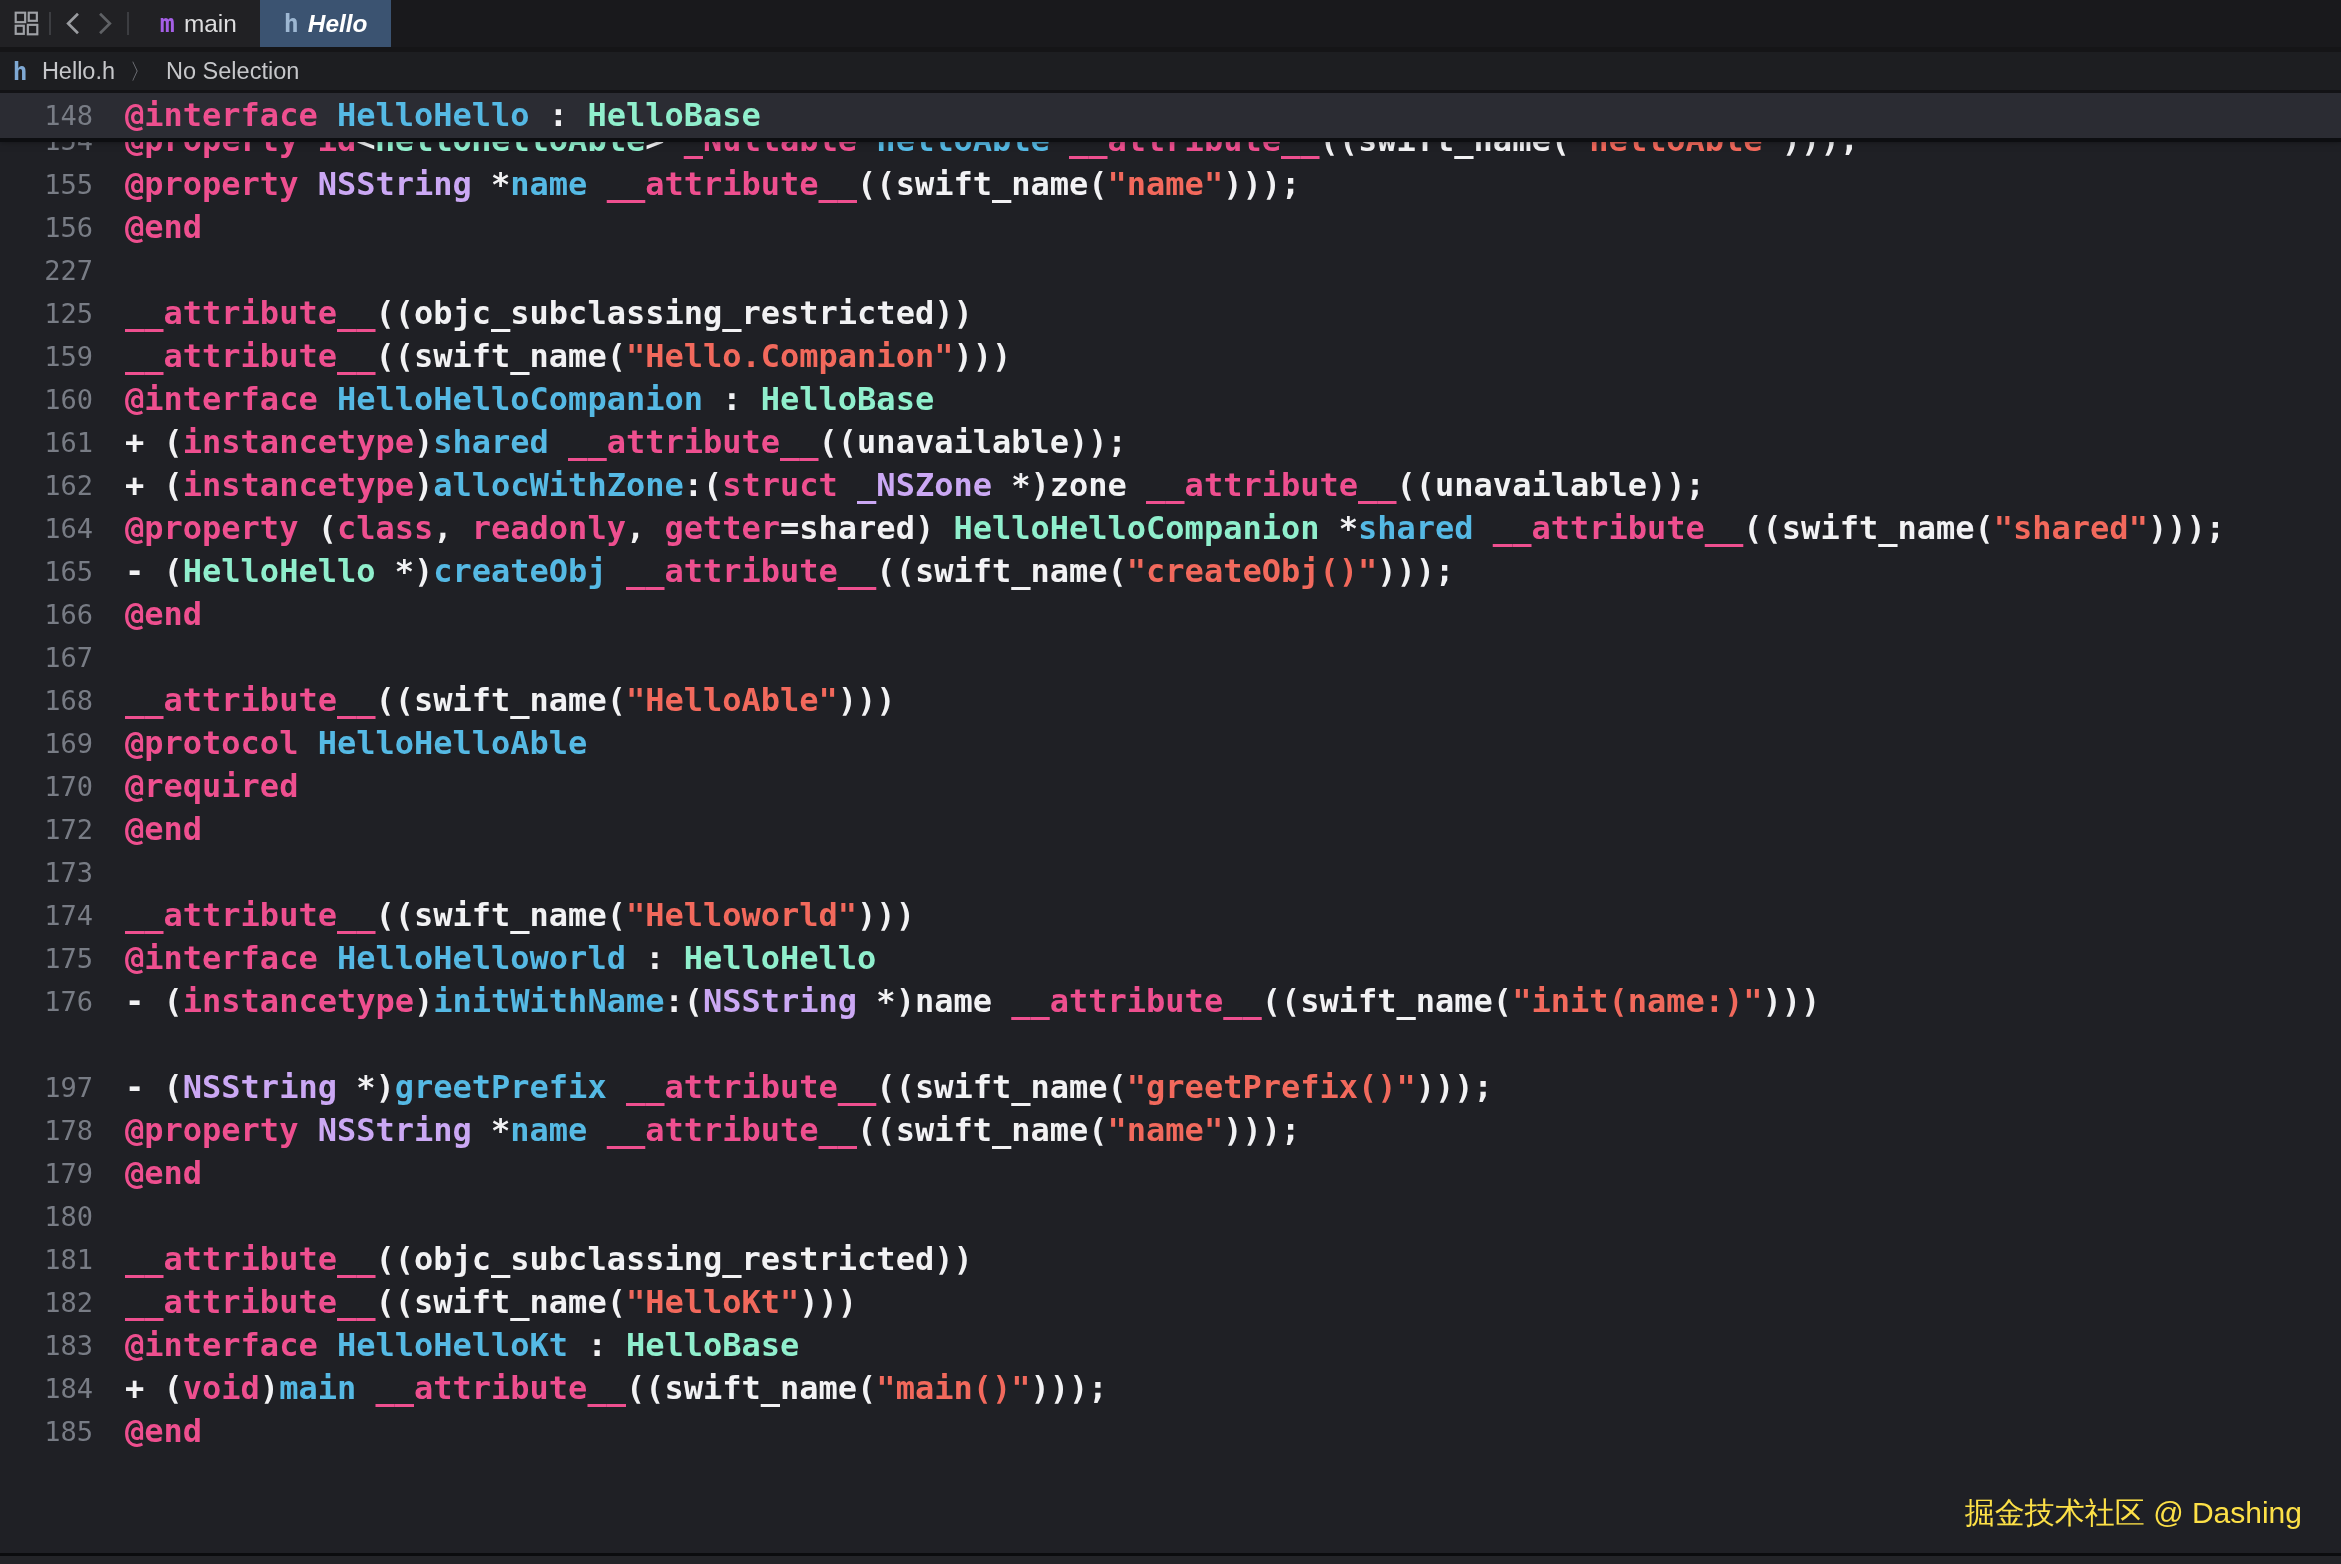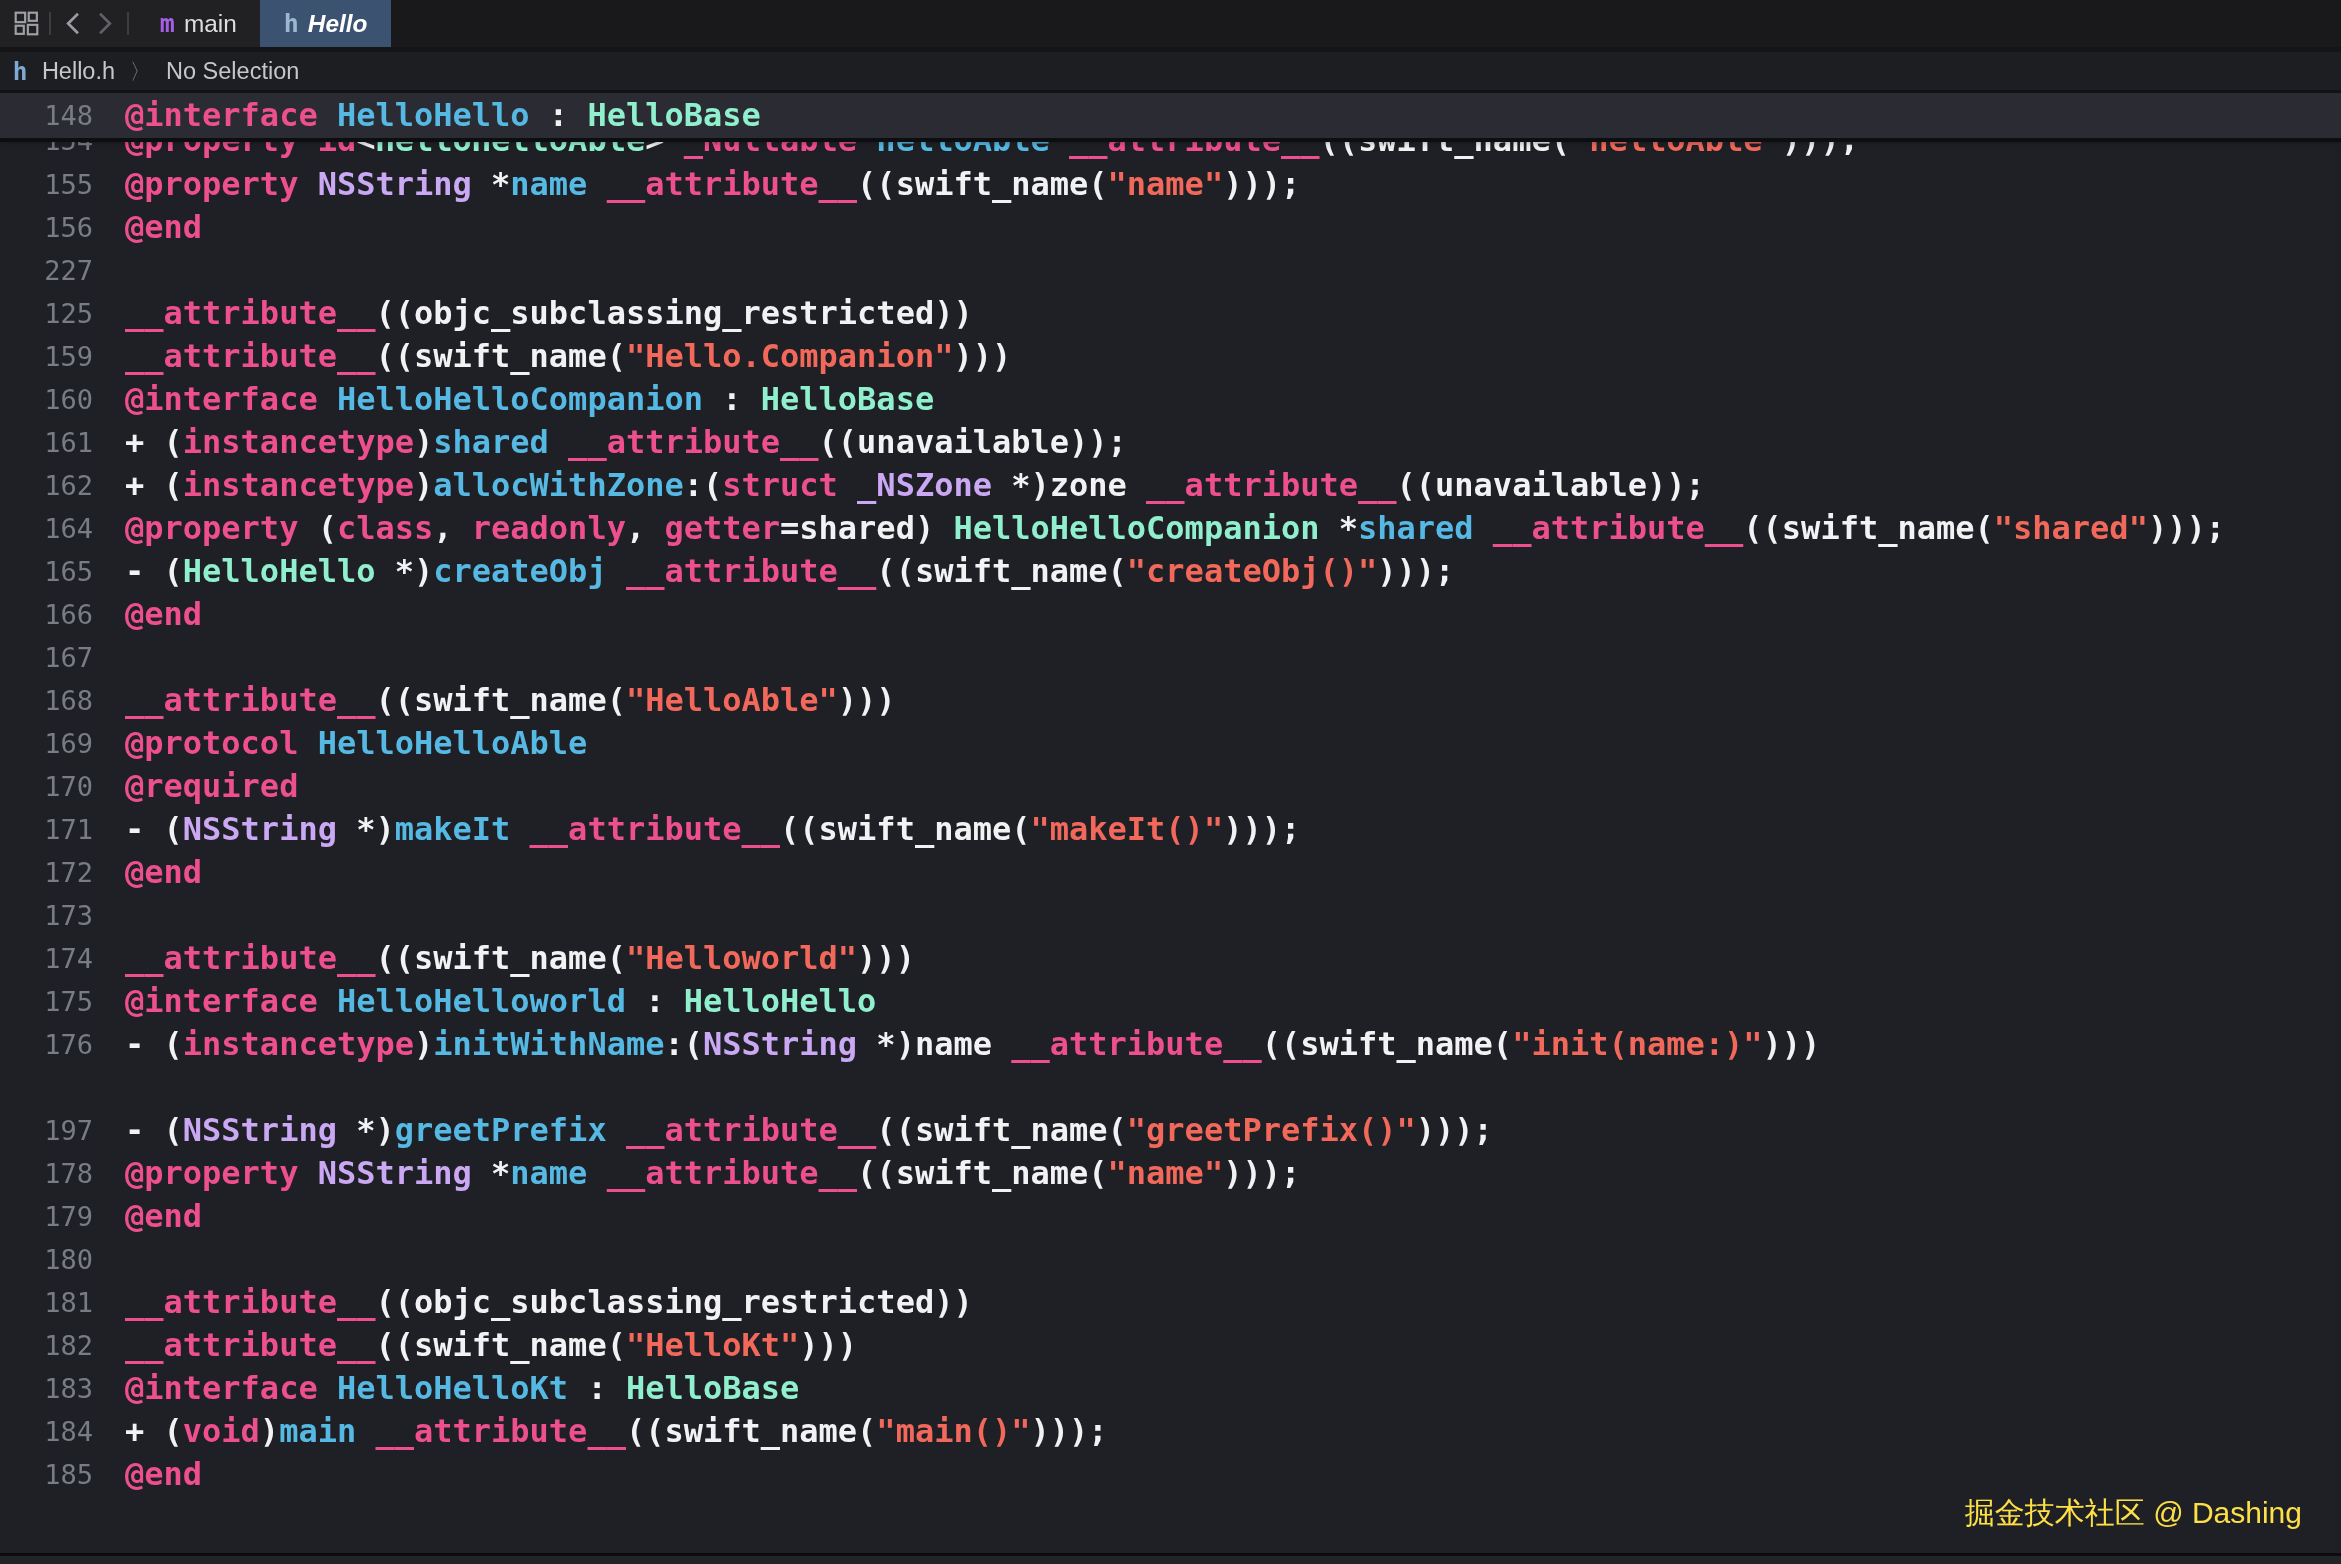--- a/index.html
+++ b/index.html
@@ -133,21 +133,20 @@
         <div class="row"><div class="gutter">160</div><div class="code"><span class="tok-k">@interface</span><span class="tok-p"> </span><span class="tok-d">HelloHelloCompanion</span><span class="tok-p"> : </span><span class="tok-t">HelloBase</span></div></div>
         <div class="row"><div class="gutter">161</div><div class="code"><span class="tok-p">+ (</span><span class="tok-k">instancetype</span><span class="tok-p">)</span><span class="tok-d">shared</span><span class="tok-p"> </span><span class="tok-k">__attribute__</span><span class="tok-p">((unavailable));</span></div></div>
         <div class="row"><div class="gutter">162</div><div class="code"><span class="tok-p">+ (</span><span class="tok-k">instancetype</span><span class="tok-p">)</span><span class="tok-d">allocWithZone</span><span class="tok-p">:(</span><span class="tok-k">struct</span><span class="tok-p"> </span><span class="tok-s">_NSZone</span><span class="tok-p"> *)zone </span><span class="tok-k">__attribute__</span><span class="tok-p">((unavailable));</span></div></div>
         <div class="row"><div class="gutter">164</div><div class="code"><span class="tok-k">@property</span><span class="tok-p"> (</span><span class="tok-k">class</span><span class="tok-p">, </span><span class="tok-k">readonly</span><span class="tok-p">, </span><span class="tok-k">getter</span><span class="tok-p">=shared) </span><span class="tok-t">HelloHelloCompanion</span><span class="tok-p"> *</span><span class="tok-d">shared</span><span class="tok-p"> </span><span class="tok-k">__attribute__</span><span class="tok-p">((swift_name(</span><span class="tok-r">"shared"</span><span class="tok-p">)));</span></div></div>
         <div class="row"><div class="gutter">165</div><div class="code"><span class="tok-p">- (</span><span class="tok-t">HelloHello</span><span class="tok-p"> *)</span><span class="tok-d">createObj</span><span class="tok-p"> </span><span class="tok-k">__attribute__</span><span class="tok-p">((swift_name(</span><span class="tok-r">"createObj()"</span><span class="tok-p">)));</span></div></div>
         <div class="row"><div class="gutter">166</div><div class="code"><span class="tok-k">@end</span></div></div>
         <div class="row"><div class="gutter">167</div><div class="code"></div></div>
         <div class="row"><div class="gutter">168</div><div class="code"><span class="tok-k">__attribute__</span><span class="tok-p">((swift_name(</span><span class="tok-r">"HelloAble"</span><span class="tok-p">)))</span></div></div>
         <div class="row"><div class="gutter">169</div><div class="code"><span class="tok-k">@protocol</span><span class="tok-p"> </span><span class="tok-d">HelloHelloAble</span></div></div>
         <div class="row"><div class="gutter">170</div><div class="code"><span class="tok-k">@required</span></div></div>
-        <div class="row"><div class="gutter">171</div><div class="code"><span class="tok-p">- (</span><span class="tok-s">NSString</span><span class="tok-p"> *)</span><span class="tok-d">makeIt</span><span class="tok-p"> </span><span class="tok-k">__attribute__</span><span class="tok-p">((swift_name(</span><span class="tok-r">"makeIt()"</span><span class="tok-p">)));</span></div></div>
         <div class="row"><div class="gutter">172</div><div class="code"><span class="tok-k">@end</span></div></div>
         <div class="row"><div class="gutter">173</div><div class="code"></div></div>
         <div class="row"><div class="gutter">174</div><div class="code"><span class="tok-k">__attribute__</span><span class="tok-p">((swift_name(</span><span class="tok-r">"Helloworld"</span><span class="tok-p">)))</span></div></div>
         <div class="row"><div class="gutter">175</div><div class="code"><span class="tok-k">@interface</span><span class="tok-p"> </span><span class="tok-d">HelloHelloworld</span><span class="tok-p"> : </span><span class="tok-t">HelloHello</span></div></div>
         <div class="row"><div class="gutter">176</div><div class="code"><span class="tok-p">- (</span><span class="tok-k">instancetype</span><span class="tok-p">)</span><span class="tok-d">initWithName</span><span class="tok-p">:(</span><span class="tok-s">NSString</span><span class="tok-p"> *)name </span><span class="tok-k">__attribute__</span><span class="tok-p">((swift_name(</span><span class="tok-r">"init(name:)"</span><span class="tok-p">)))</span></div></div>
         <div class="row"><div class="gutter"></div></div>
         <div class="row"><div class="gutter">197</div><div class="code"><span class="tok-p">- (</span><span class="tok-s">NSString</span><span class="tok-p"> *)</span><span class="tok-d">greetPrefix</span><span class="tok-p"> </span><span class="tok-k">__attribute__</span><span class="tok-p">((swift_name(</span><span class="tok-r">"greetPrefix()"</span><span class="tok-p">)));</span></div></div>
         <div class="row"><div class="gutter">178</div><div class="code"><span class="tok-k">@property</span><span class="tok-p"> </span><span class="tok-s">NSString</span><span class="tok-p"> *</span><span class="tok-d">name</span><span class="tok-p"> </span><span class="tok-k">__attribute__</span><span class="tok-p">((swift_name(</span><span class="tok-r">"name"</span><span class="tok-p">)));</span></div></div>
         <div class="row"><div class="gutter">179</div><div class="code"><span class="tok-k">@end</span></div></div>
         <div class="row"><div class="gutter">180</div><div class="code"></div></div>

